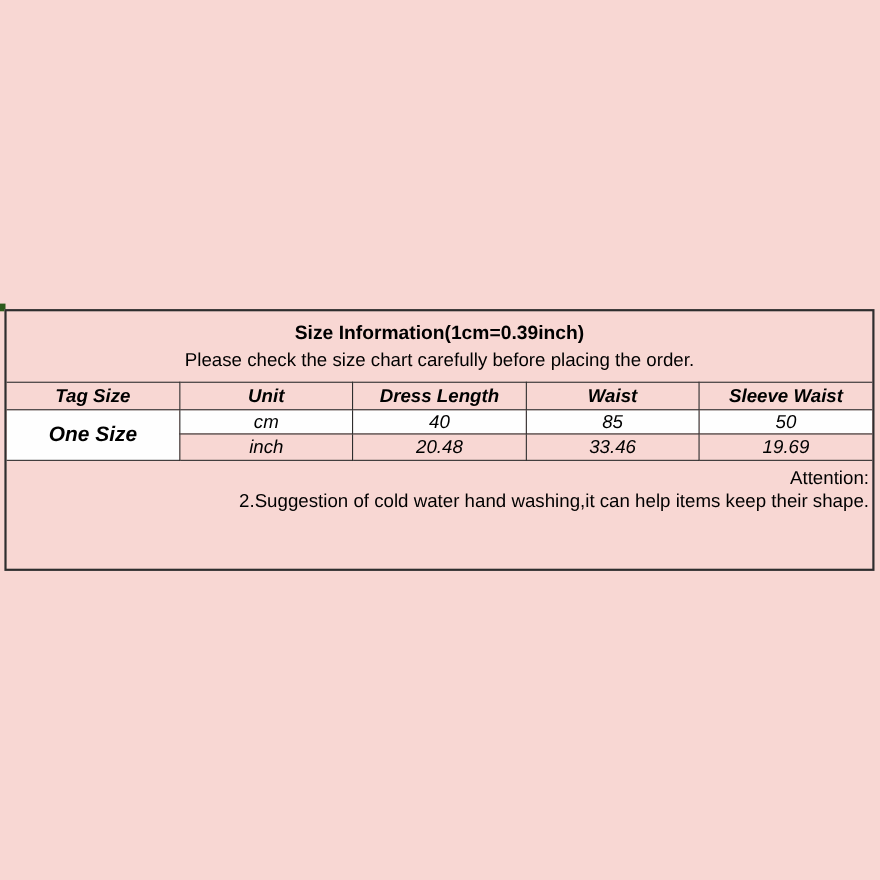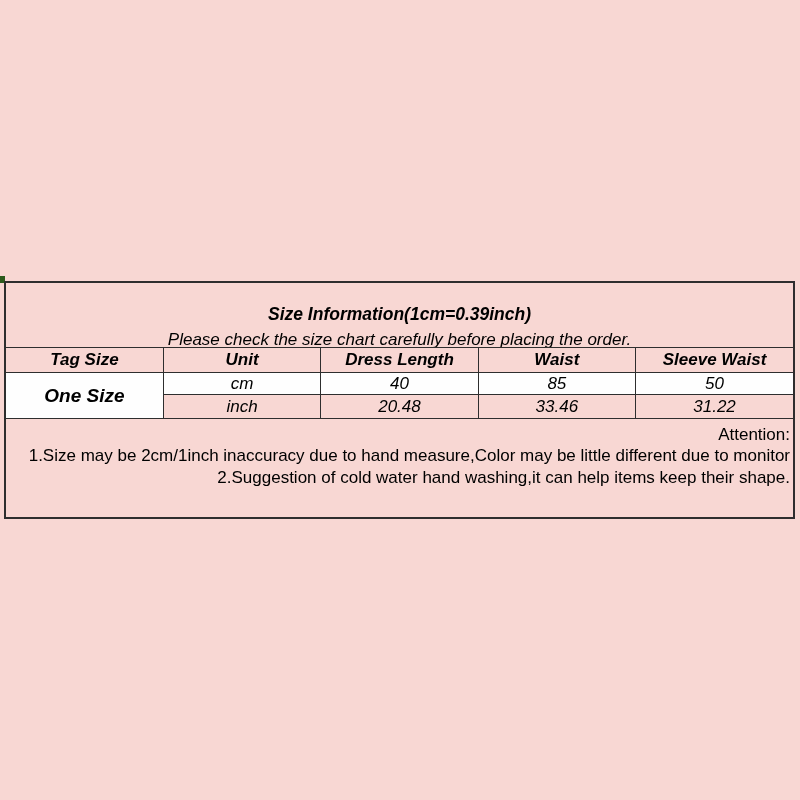--- a/index.html
+++ b/index.html
@@ -19,23 +19,22 @@
     position:absolute;left:4px;top:281px;
     width:791px;height:238px;
     box-sizing:border-box;
     border:2px solid var(--border,#2e2e2e);
     background:var(--pink,#f8d7d3);
     display:flex;flex-direction:column;
   }
   .title-section{
     height:64px;flex:0 0 64px;
     display:flex;flex-direction:column;justify-content:flex-start;
-    padding-top:18px;box-sizing:border-box;
+    padding-top:6px;box-sizing:border-box;
     text-align:center;
-    font-style:italic;
   }
   .chart-title{font-size:17.5px;font-weight:bold;line-height:26px;}
   .chart-subtitle{font-size:17px;line-height:26px;}
   table.size-table{
     width:100%;
     border-collapse:collapse;
     table-layout:fixed;
   }
   .size-table th,.size-table td{
     border:1.5px solid var(--border,#2e2e2e);
@@ -97,25 +96,24 @@
           <td class="tag-cell" rowspan="2">One Size</td>
           <td>cm</td>
           <td>40</td>
           <td>85</td>
           <td>50</td>
         </tr>
         <tr class="row-inch">
           <td>inch</td>
           <td>20.48</td>
           <td>33.46</td>
-          <td>31.22</td>
+          <td>19.69</td>
         </tr>
       </tbody>
     </table>
 
     <div class="attention">
       <div>Attention:</div>
-      <div>1.Size may be 2cm/1inch inaccuracy due to hand measure,Color may be little different due to monitor</div>
       <div>2.Suggestion of cold water hand washing,it can help items keep their shape.</div>
     </div>
 
   </div>
 </div>
 
 </body></html>

